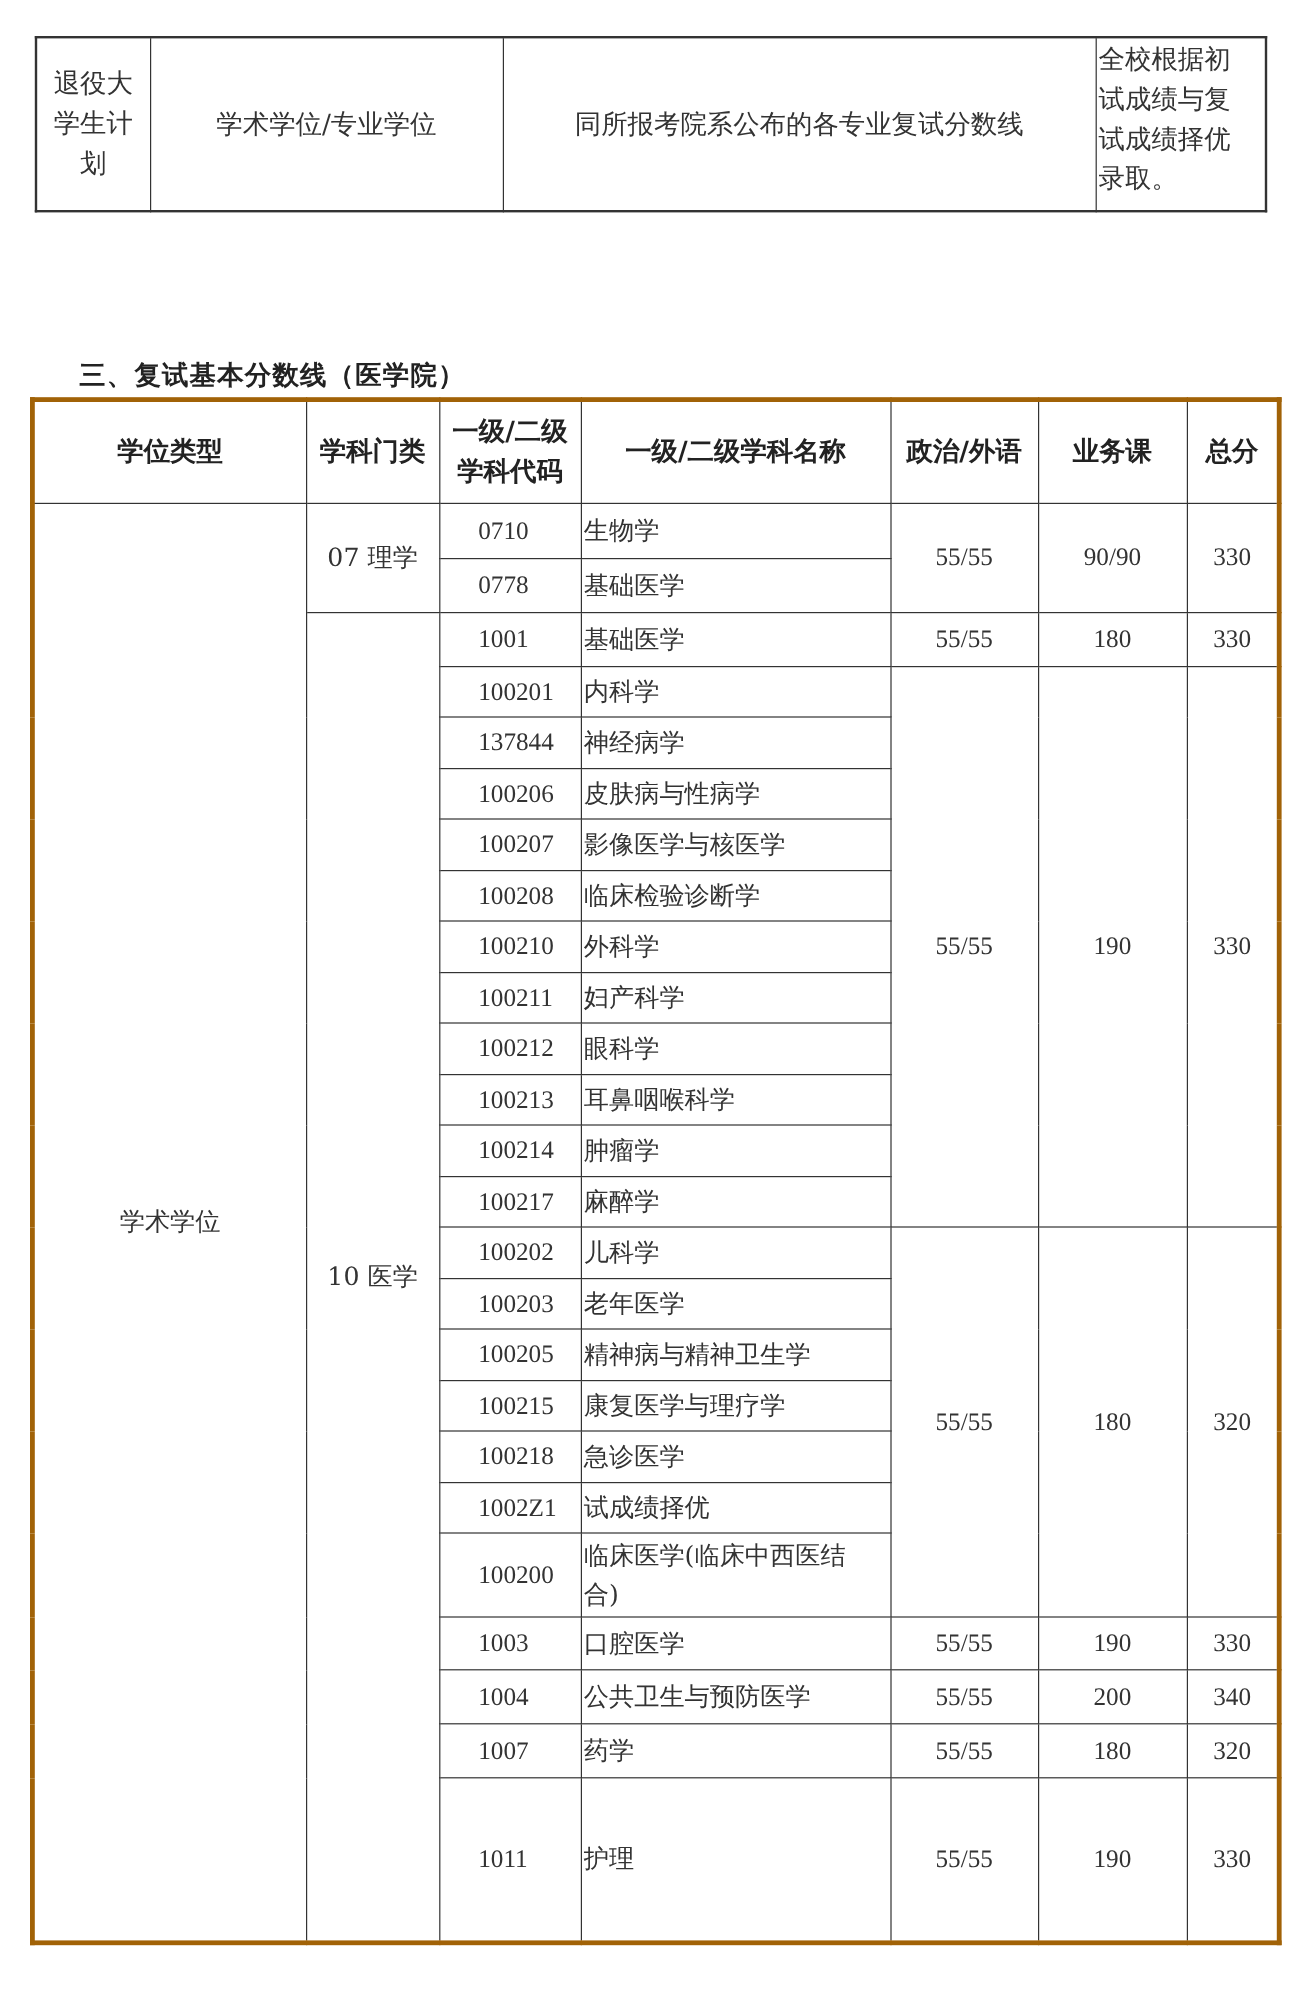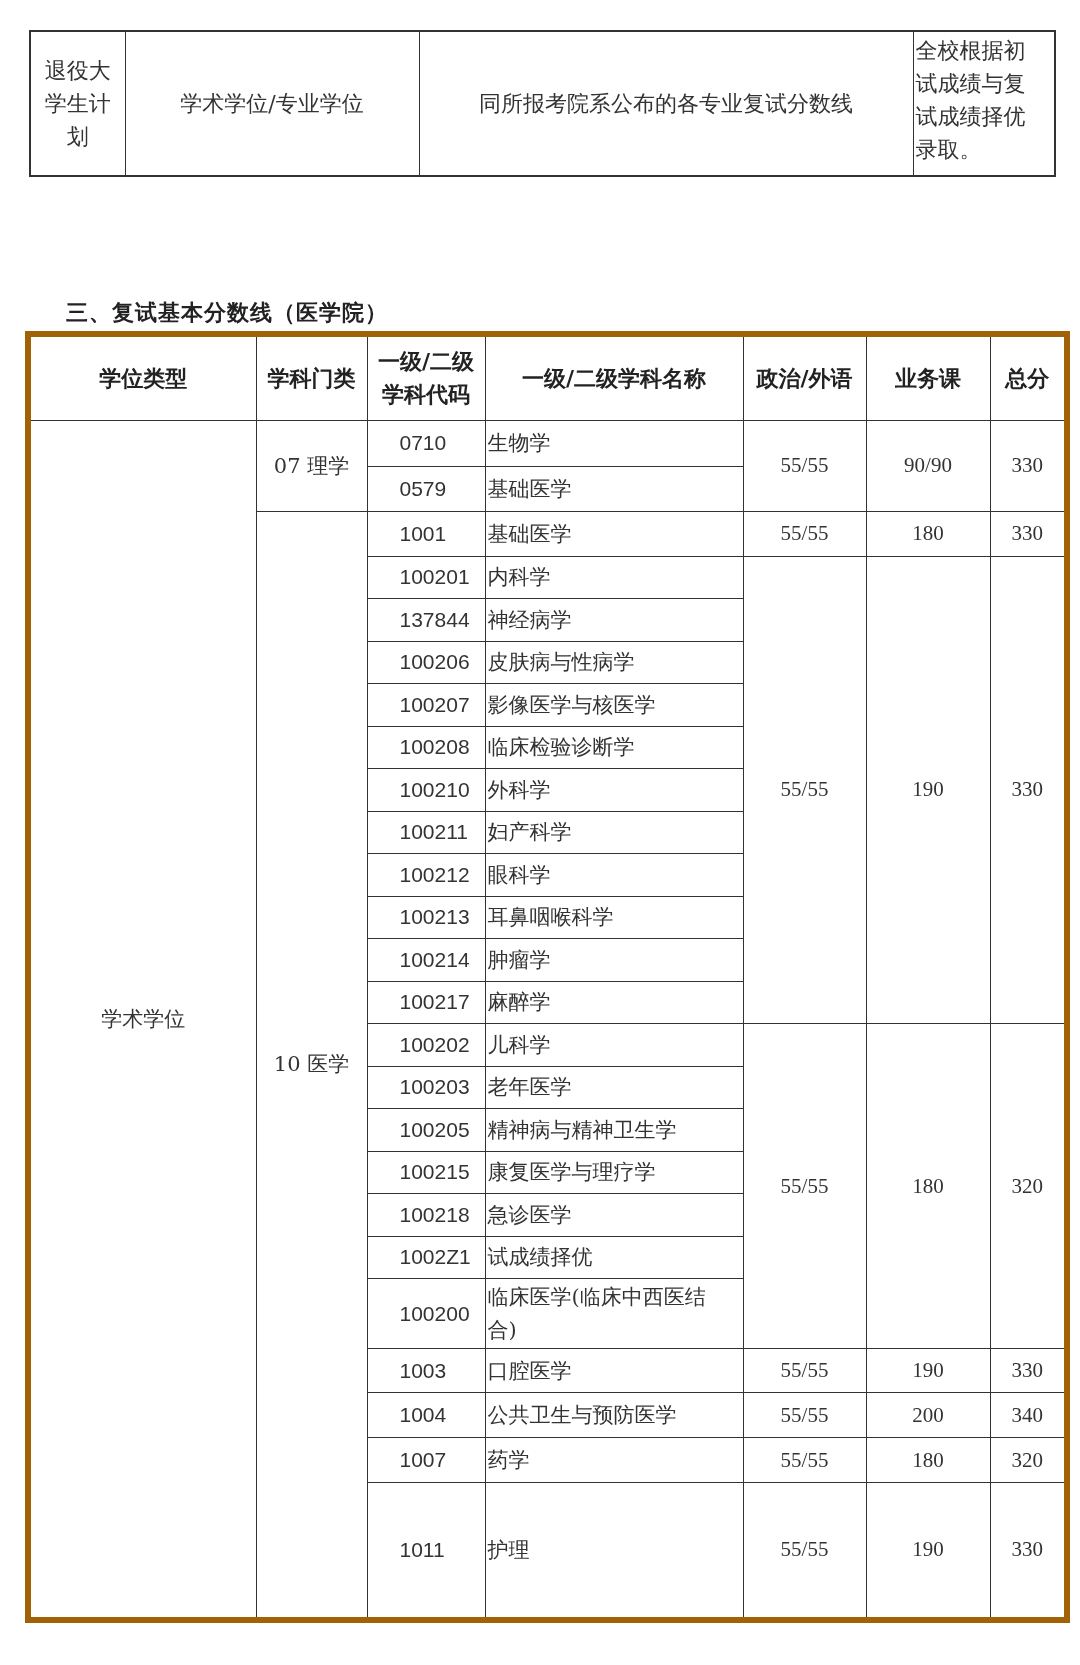--- a/index.html
+++ b/index.html
@@ -8,25 +8,25 @@
   table { border-collapse:collapse; position:absolute; table-layout:fixed; }
   td, th { border:1.5px solid #333; padding:0; font-weight:normal; }
   #top-table { left:29px; top:30px; width:1025px; height:145px; border:2.5px solid #333; }
   #top-table td { font-size:22px; color:#333; }
   .c { text-align:center; vertical-align:middle; }
   .l { text-align:left; vertical-align:middle; padding-left:2px; }
   .top-left { line-height:33px; }
   .top-note { line-height:33px; vertical-align:top; text-align:left; padding:2px 0 0 2px; }
   #section-title { position:absolute; left:66px; top:282px; font-size:22px; font-weight:bold;
                    font-family:"DejaVu Sans","Liberation Sans",sans-serif; color:#222; letter-spacing:1px;margin-top:16px; }
-  #main-table { left:25px; top:331px; width:1039px; border:6px solid #a16207; }
+  #main-table { left:25px; top:331px; width:1039px; border:4px solid #a16207; }
   #main-table th { font-size:22px; font-weight:bold; font-family:"DejaVu Sans","Liberation Sans",sans-serif;
                    color:#222; text-align:center; vertical-align:middle; line-height:33px; }
   #main-table td { font-size:21px; color:#333; }
-  .code { font-family:Liberation Sans, sans-serif; font-size:21px;padding-left:32px; }
+  .code { font-family:Liberation Serif, serif; font-size:21px;padding-left:32px; }
   .num { font-family:"Liberation Serif","DejaVu Serif",serif; font-size:21px;margin-top:47px; }
   .name2 { line-height:33px; }
 </style>
 </head>
 <body>
 
 <table id="top-table">
   <colgroup>
     <col style="width:95px">
       <col style="width:294px">
@@ -82,21 +82,21 @@
     <td rowspan="25" class="c">学术学位</td>
     <td rowspan="2" class="c">07 理学</td>
     <td class="l code">0710</td>
     <td class="l">生物学</td>
     <td rowspan="2" class="c num">55/55</td>
     <td rowspan="2" class="c num">90/90</td>
     <td rowspan="2" class="c num">330</td>
   </tr>
 
   <tr style="height:45px">
-    <td class="l code">0579</td>
+    <td class="l code">0778</td>
     <td class="l">基础医学</td>
   </tr>
 
   <tr style="height:45px">
     <td rowspan="23" class="c">10 医学</td>
     <td class="l code">1001</td>
     <td class="l">基础医学</td>
     <td class="c num">55/55</td>
     <td class="c num">180</td>
     <td class="c num">330</td>

